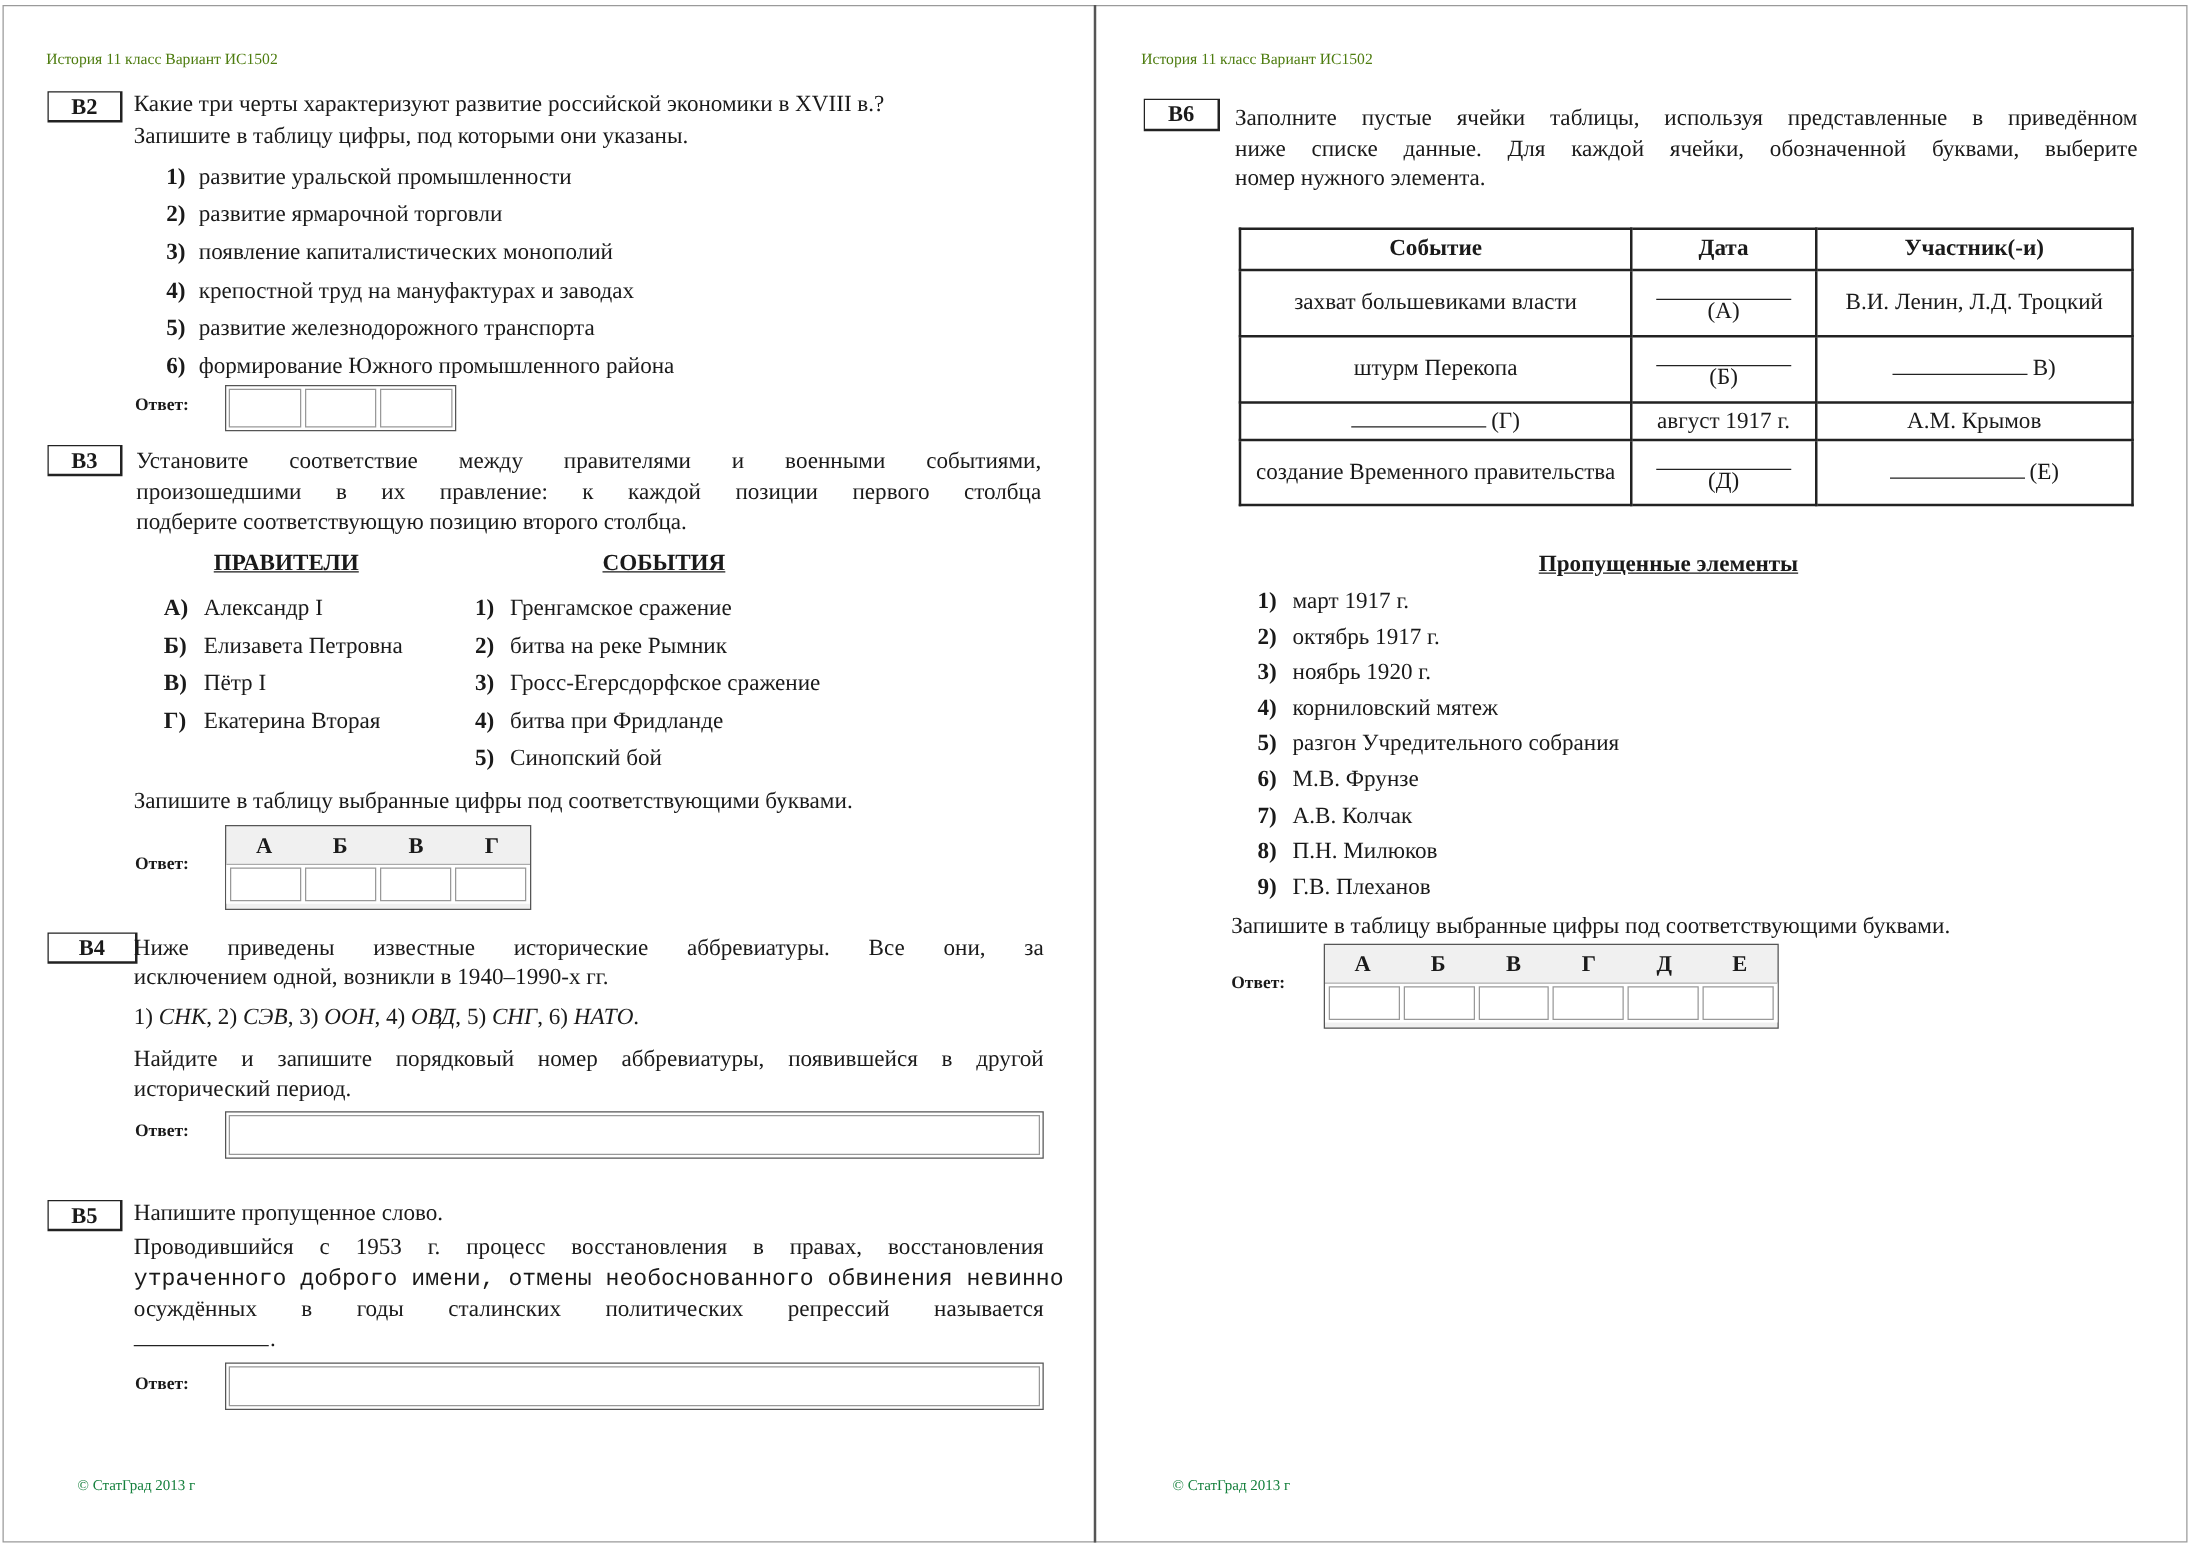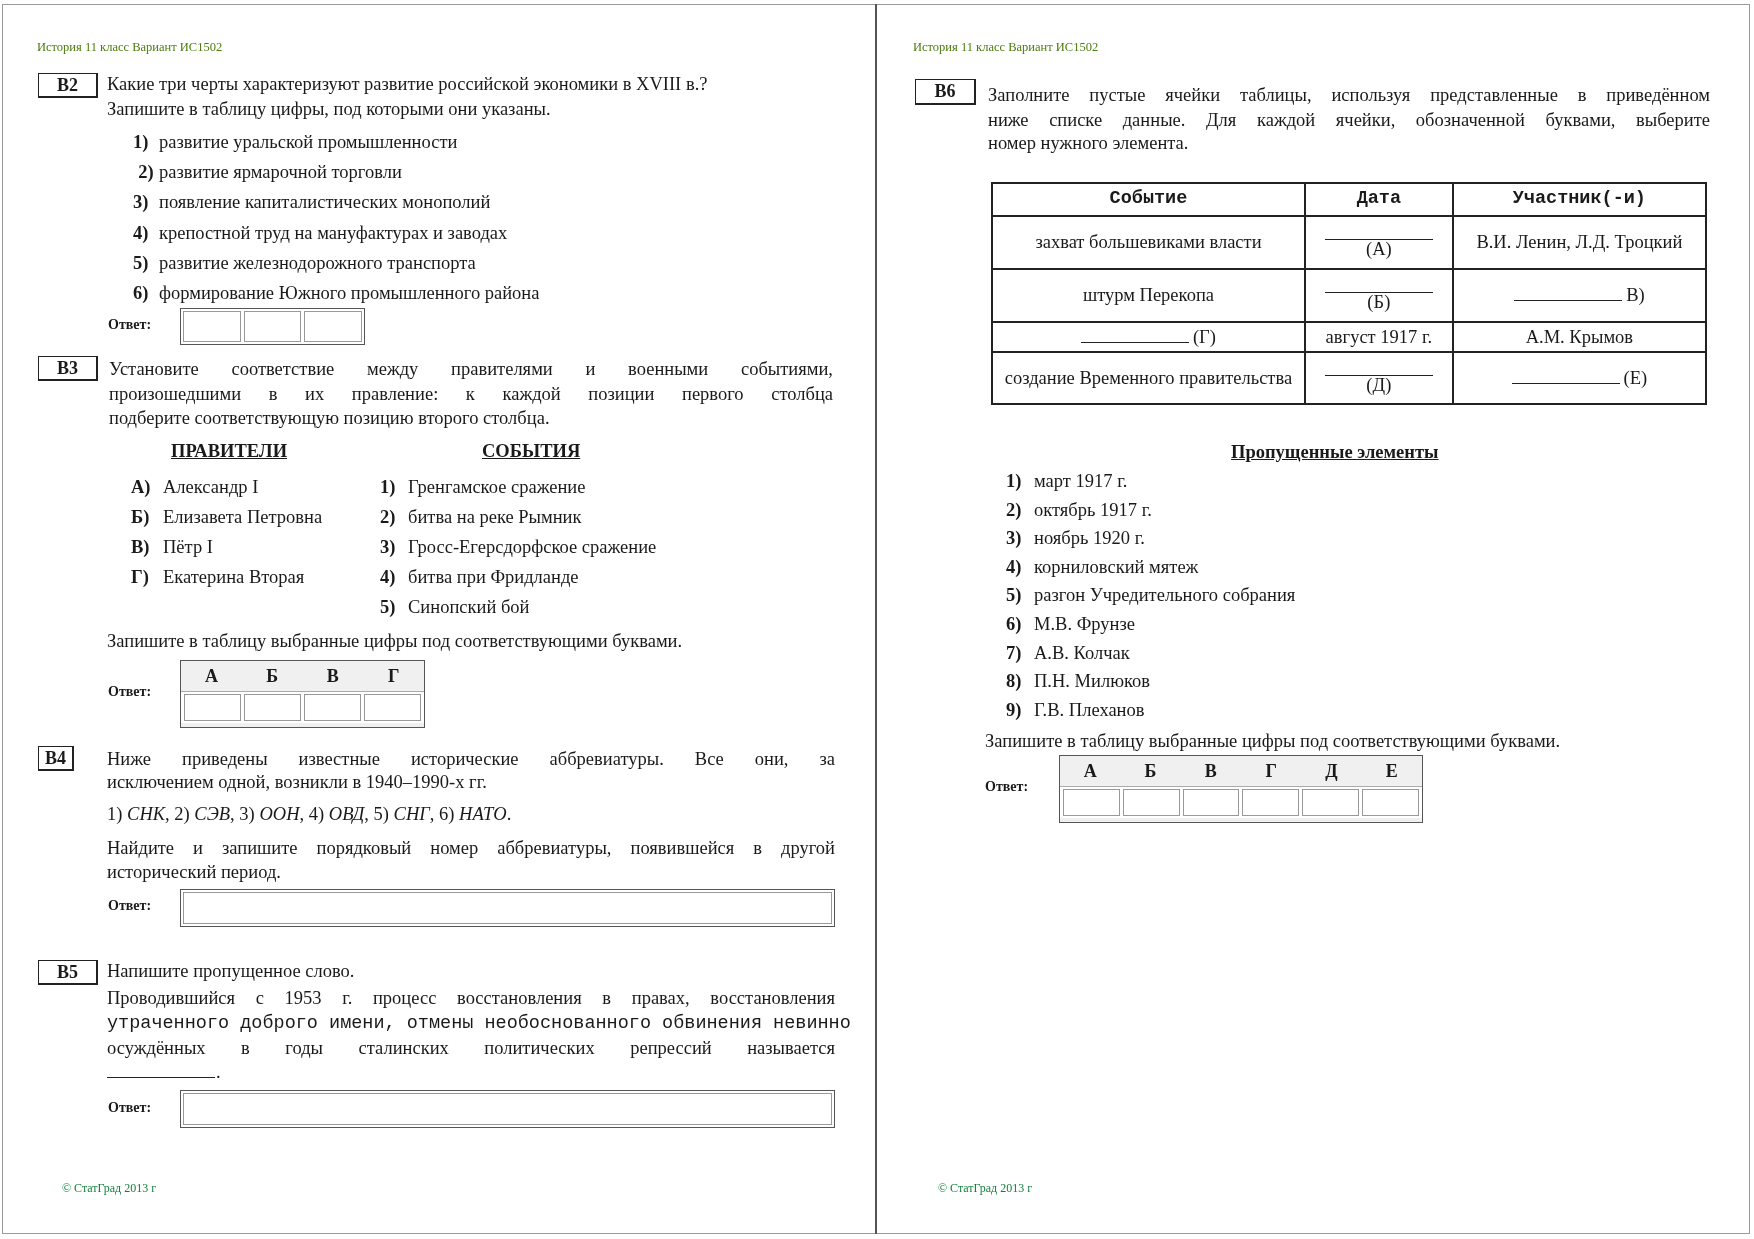--- a/index.html
+++ b/index.html
@@ -21,21 +21,21 @@
   .cells { position:absolute; border:1px solid #555; box-sizing:border-box; display:flex; padding:2px; gap:3px; background:#fff; }
   .cells .cell { flex:1; border:1px solid #999; box-sizing:border-box; }
   .gridtab { position:absolute; border:1px solid #555; box-sizing:border-box; background:#f0f0f0; }
   .gridtab .heads { display:flex; height:30px; }
   .gridtab .heads span { flex:1; text-align:center; font-weight:bold; font-size:18px; line-height:30px; }
   .gridtab .row { display:flex; gap:3px; padding:0 3px; height:31px; background:#fff; border-top:1px solid #aaa; }
   .gridtab .row .cell { flex:1; border:1px solid #999; box-sizing:border-box; margin:2px 0; }
   .underline-head { font-weight:bold; text-decoration:underline; font-size:18.5px; }
   table.b6 { position:absolute; left:991px; top:182px; width:716px; height:221px; border-collapse:collapse; font-size:18.5px; }
   table.b6 td, table.b6 th { border:2px solid #222; text-align:center; padding:0 4px; line-height:1.1; }
-  table.b6 th { font-weight:bold; height:31px;font-family:Liberation Mono, monospace; }
+  table.b6 th { font-weight:bold; height:31px; }
   .blank-line { display:inline-block; border-bottom:1px solid #222; width:108px; height:12px; vertical-align:top; }
   .blank-under { display:block; margin:0 auto; }
   .letter-paren { display:block; line-height:18px; }
   .blank-inline { display:inline-block; border-bottom:1px solid #222; width:108px; height:1px; vertical-align:baseline; margin-right:4px; }
   .list-item { position:absolute; white-space:nowrap; font-size:18.5px; }
   .list-item .num { display:inline-block; width:27px; }
 </style>
 </head>
 <body>
 
@@ -44,21 +44,21 @@
 
 <div>
   <div class="abs hdr" style="left:37px; top:40px;">История  11 класс  Вариант ИС1502</div>
 
   <div>
     <div class="qbox" style="left:38px; top:73px; width:60px; height:25px;">B2</div>
     <div class="abs txt" style="left:107px; top:75px;">Какие три черты характеризуют развитие российской экономики в XVIII в.?</div>
     <div class="abs txt" style="left:107px; top:100px;">Запишите в таблицу цифры, под которыми они указаны.</div>
     <div id="b2-options">
         <div class="list-item" style="left: 133px; top: 132px;"><span class="num" style="width: 26px;">1)</span><span>развитие уральской промышленности</span></div>
-        <div class="list-item" style="left: 133px; top: 162.2px; text-align: center;"><span class="num" style="width: 26px;">2)</span><span>развитие ярмарочной торговли</span></div>
+        <div class="list-item" style="left: 133px; top: 162.2px;"><span class="num" style="width: 26px;">2)</span><span>развитие ярмарочной торговли</span></div>
         <div class="list-item" style="left: 133px; top: 192.4px;"><span class="num" style="width: 26px;">3)</span><span>появление капиталистических монополий</span></div>
         <div class="list-item" style="left: 133px; top: 222.6px;"><span class="num" style="width: 26px;">4)</span><span>крепостной труд на мануфактурах и заводах</span></div>
         <div class="list-item" style="left: 133px; top: 252.8px;"><span class="num" style="width: 26px;">5)</span><span>развитие железнодорожного транспорта</span></div>
         <div class="list-item" style="left: 133px; top: 283px;"><span class="num" style="width: 26px;">6)</span><span>формирование Южного промышленного района</span></div>
       </div>
     <div class="abs lbl" style="left:108px; top:317px;">Ответ:</div>
     <div class="cells" style="left:180px; top:308px; width:185px; height:37px;">
       <div class="cell"></div>
       <div class="cell"></div>
       <div class="cell"></div>
@@ -97,21 +97,21 @@
       <div class="row" id="b3-cells">
           <div class="cell"></div>
           <div class="cell"></div>
           <div class="cell"></div>
           <div class="cell"></div>
         </div>
     </div>
   </div>
 
   <div>
-    <div class="qbox" style="left:38px; top:746px; width:36px; height:25px;text-align:center;">B4</div>
+    <div class="qbox" style="left:38px; top:746px; width:72px; height:25px;text-align:center;">B4</div>
     <div class="just" style="left:107px; top:749px; width:728px;">Ниже приведены известные исторические аббревиатуры. Все они, за</div>
     <div class="abs txt" style="left:107px; top:773px;">исключением одной, возникли в 1940–1990-х гг.</div>
     <div class="abs txt" style="left:107px; top:805px;" id="b4-abbr"><span>1)</span> <i>СНК</i>, <span>2)</span> <i>СЭВ</i>, <span>3)</span> <i>ООН</i>, <span>4)</span> <i>ОВД</i>, <span>5)</span> <i>СНГ</i>, <span>6)</span> <i>НАТО</i>.</div>
     <div class="just" style="left:107px; top:838px; width:728px;">Найдите и запишите порядковый номер аббревиатуры, появившейся в другой</div>
     <div class="abs txt" style="left:107px; top:863px;font-family:Liberation Serif, serif;">исторический период.</div>
     <div class="abs lbl" style="left:108px; top:898px;">Ответ:</div>
     <div class="ansbox" style="left:180px; top:889px; width:655px; height:38px;">
       <div class="inner"></div>
     </div>
   </div>

